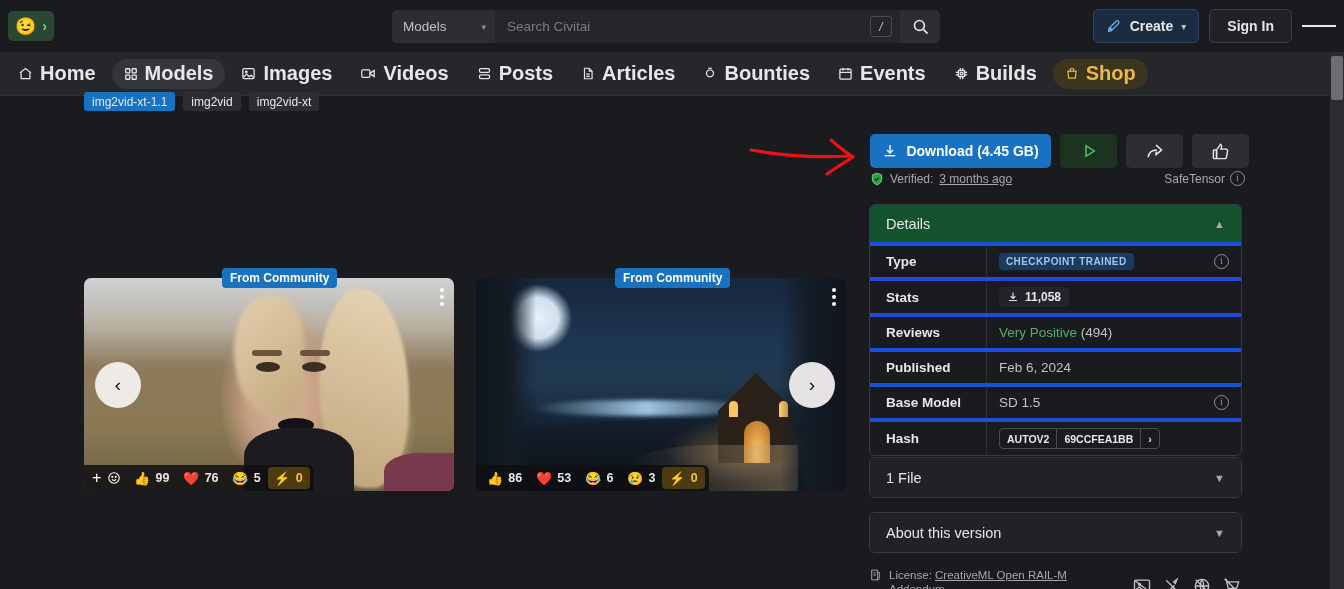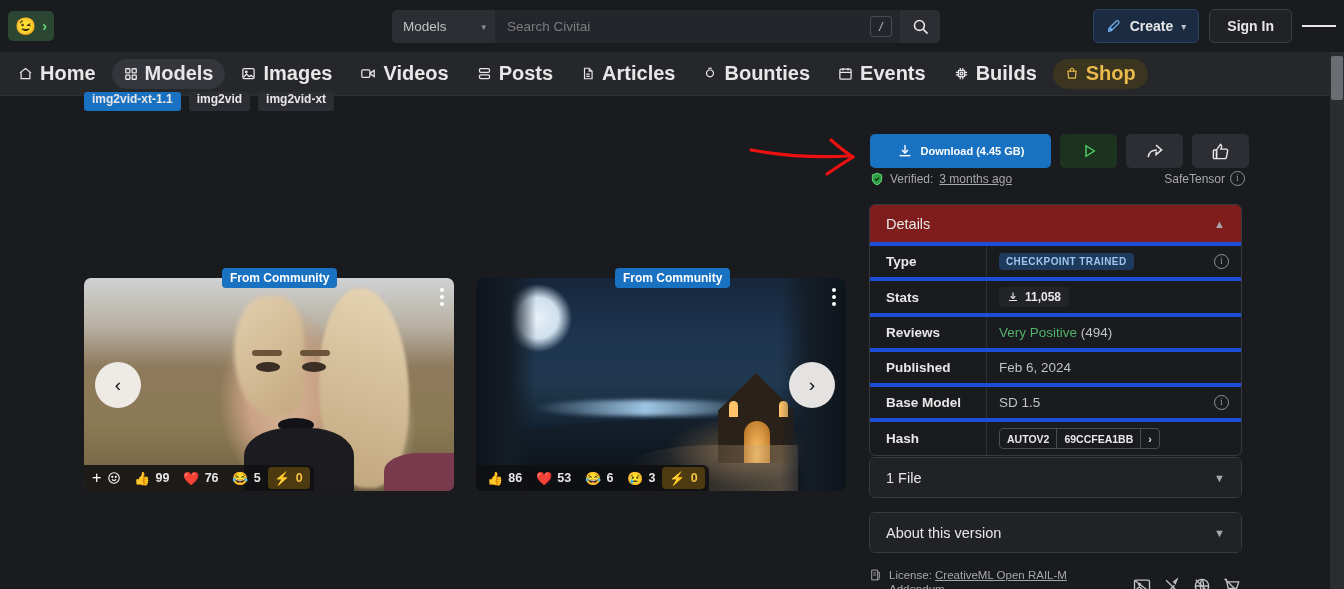--- a/index.html
+++ b/index.html
@@ -99,22 +99,22 @@
     border-radius: 15px;
   }
   .nav-item.active { background: #34363b; }
   .nav-item.shop { background: #3b3520; color: #e9b949; }
   .nav-item svg { display: block; }
 
   
   .tagrow { position: absolute; top: 92px; left: 84px; display: flex; gap: 8px; }
   .tag {
     height: 19px; padding: 0 8px; border-radius: 3px;
-    display: flex; 
-    font-size: 12px; font-weight: bold; color: #e7e7e8;
+    display: flex; align-items: center;
+    font-size: 12px; font-weight: normal; color: #e7e7e8;
     background: #2c2e33;
   }
   .tag.active { background: #1971c2; }
 
   
   .card { position: absolute; width: 370px; height: 213px; border-radius: 7px; overflow: hidden; }
   .card1 { left: 84px; top: 278px; }
   .card2 { left: 476px; top: 278px; }
   .badge-community {
     position: absolute; top: 268px; z-index: 5;
@@ -198,21 +198,21 @@
   .rx.zap { background: #4d3a10; color: #f6c445; }
   .rx .em { font-size: 13px; line-height:1; }
   .rx-add { display:flex; align-items:center; gap:6px; padding: 0 6px 0 4px; color:#fff; }
   .rx-add .plus { font-size: 16px; line-height: 1; }
 
   
   .dl-row { position: absolute; left: 870px; top: 134px; display: flex; gap: 9px; }
   .dl-btn {
     width: 181px; height: 34px; background: #1971c2; border-radius: 5px;
     display: flex; align-items: center; justify-content: center; gap: 8px;
-    color: #fff; font-size: 11px; font-weight: bold;
+    color: #fff; font-size: 14px; font-weight: bold;
   }
   .sq-btn {
     width: 57px; height: 34px; border-radius: 5px; background: #2c2e33;
     display: flex; align-items: center; justify-content: center; color: #e7e7e8;
   }
   .sq-btn.green { background: #1c3320; color: #51cf66; }
 
   .verified-row {
     position: absolute; left: 870px; top: 171px; width: 375px;
     display: flex; align-items: center; justify-content: space-between;
@@ -222,21 +222,21 @@
   .verified-left a { color: #a6a7ab; text-decoration: underline; }
   .safetensor { display: flex; align-items: center; gap: 5px; color:#a6a7ab; }
 
   .panel {
     position: absolute; left: 869px; width: 373px;
     border: 1px solid #373a40; border-radius: 6px; overflow: hidden;
     background: #1a1b1e;
   }
   .panel-details { top: 204px; }
   .panel-head {
-    height: 37px; background: #7f1d1d; display: flex; align-items: center;
+    height: 37px; background: #14532d; display: flex; align-items: center;
     justify-content: space-between; padding: 0 16px;
     font-size: 14.5px; color: #e7e7e8;
   }
   .panel-head .chev { color: #a6a7ab; font-size: 11px; }
   .drow { display: flex; border-top: 4px solid #1d4ed8; min-height: 33px; }
   .dkey {
     width: 117px; padding: 8px 0 8px 16px;
     font-size: 13.5px; font-weight: bold; color: #e7e7e8;
     display: flex; align-items: center;
     border-right: 1px solid #2e3035;

